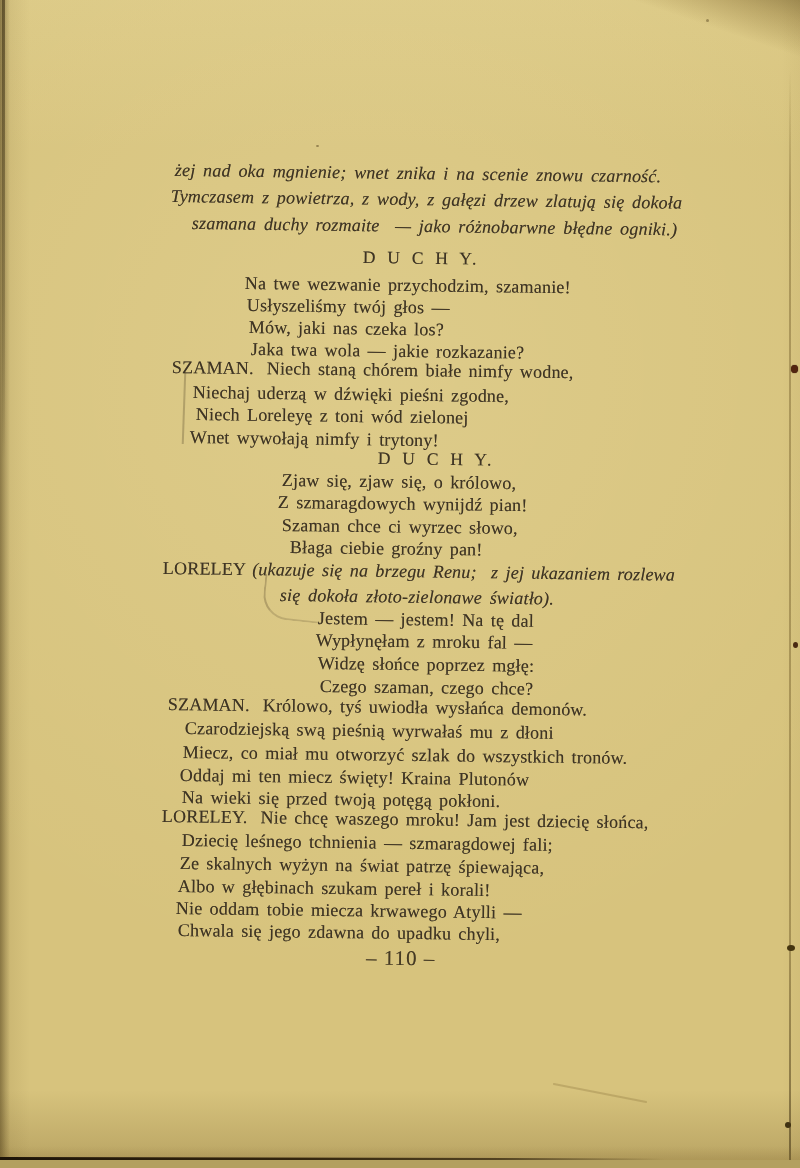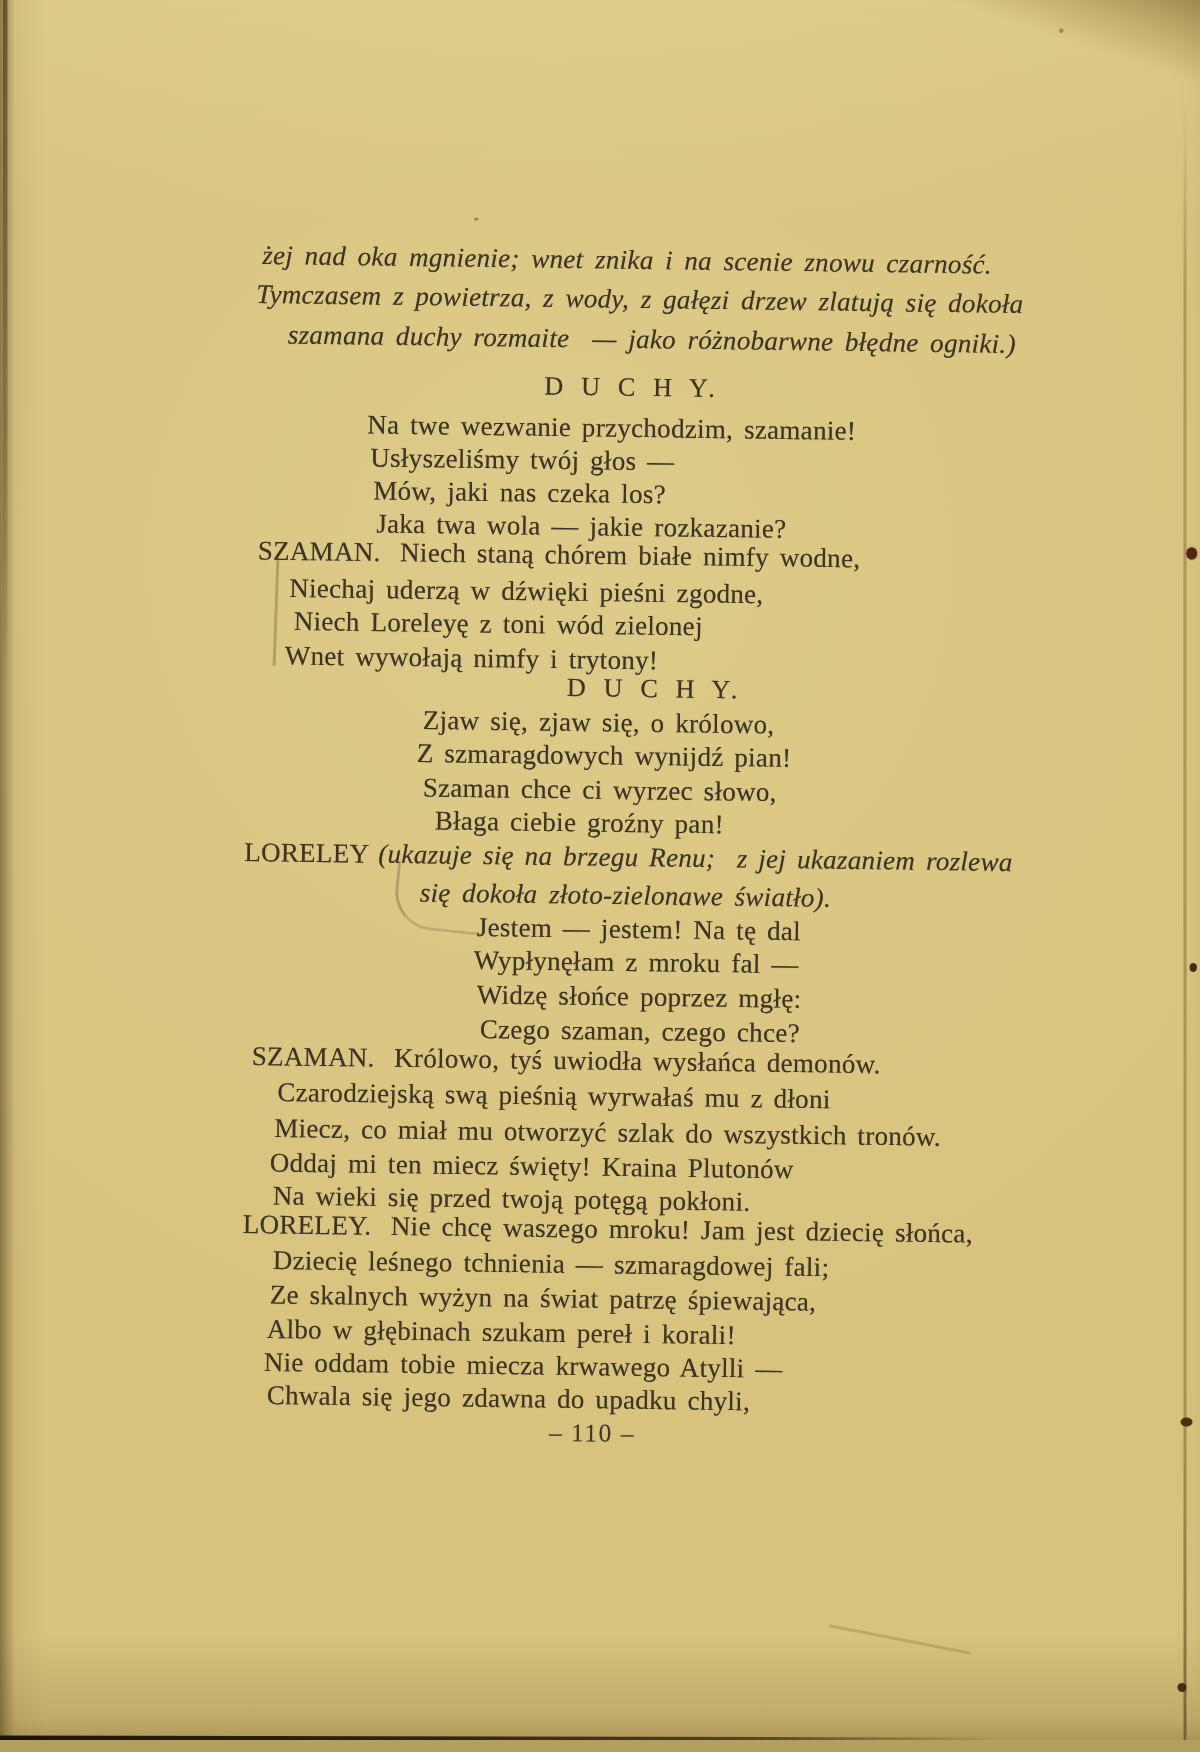--- a/index.html
+++ b/index.html
@@ -52,21 +52,21 @@
     word-spacing:2.5px;letter-spacing:.2px;
     transform:rotate(.75deg);transform-origin:left top;
     text-shadow:0 0 .5px rgba(62,52,36,.55);
   }
   .stage{font-size:18px;word-spacing:3px;}
   .stage .txt, .speaker-stage .txt{font-style:italic;}
   .heading{letter-spacing:2.5px;font-size:17.5px;}
   .speaker{margin-right:13px;}
   .speaker-stage .speaker{margin-right:6px;}
   .page-number{
-    position:absolute;left:366px;top:946px;font-size:17px;letter-spacing:1px;
+    position:absolute;left:366px;top:946px;font-size:21px;letter-spacing:1px;
     transform:rotate(.6deg);color:#453a24;text-shadow:0 0 .5px rgba(62,52,36,.5);
   }
 </style>
 </head>
 <body>
 
 <div class="page">
   <div class="corner-tr"></div>
   <div class="gutter"></div>
   <div class="gutter-line"></div>

